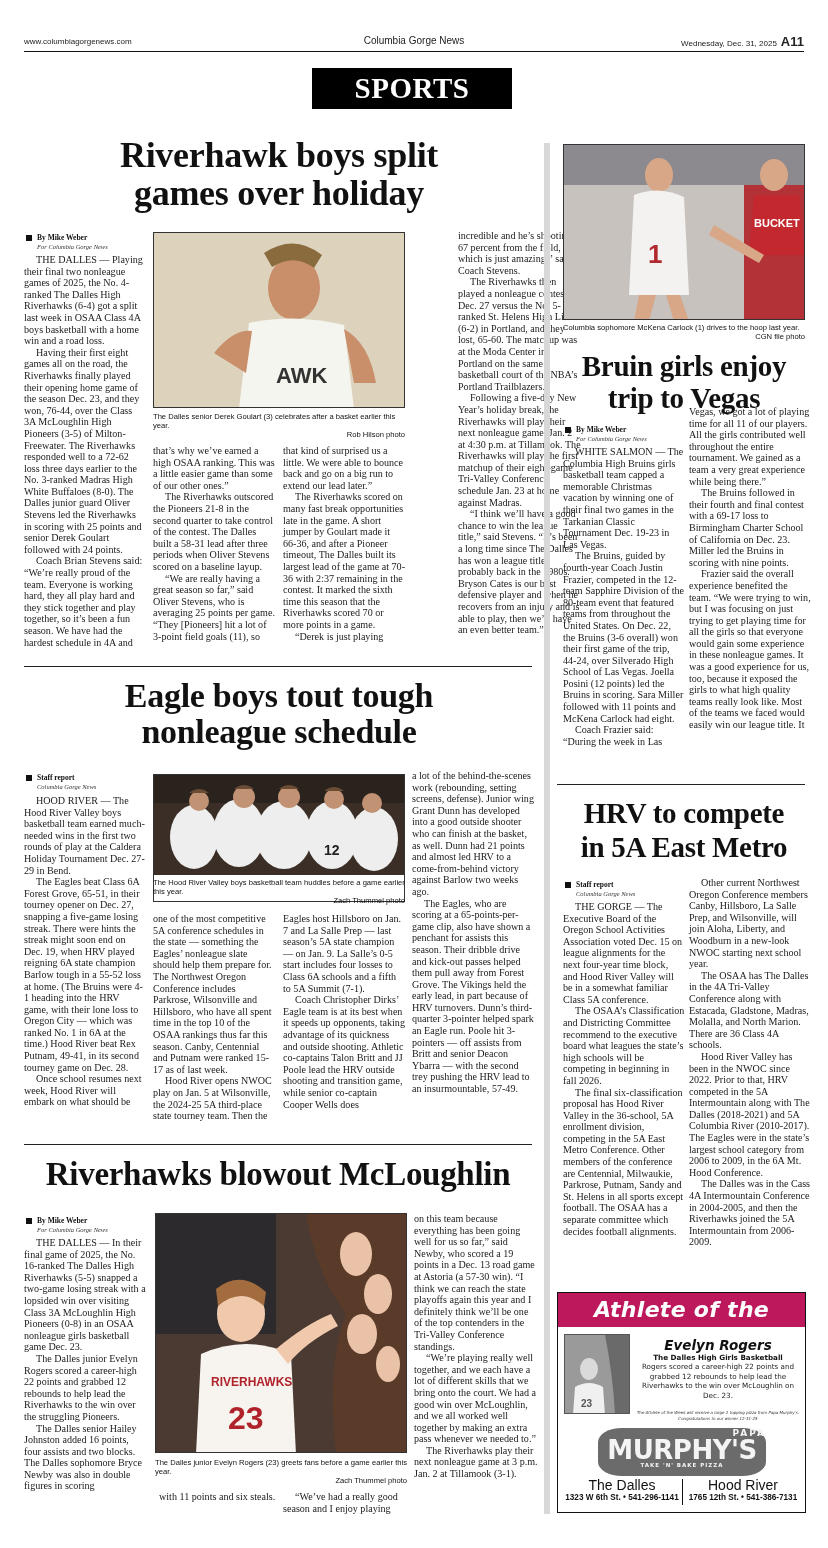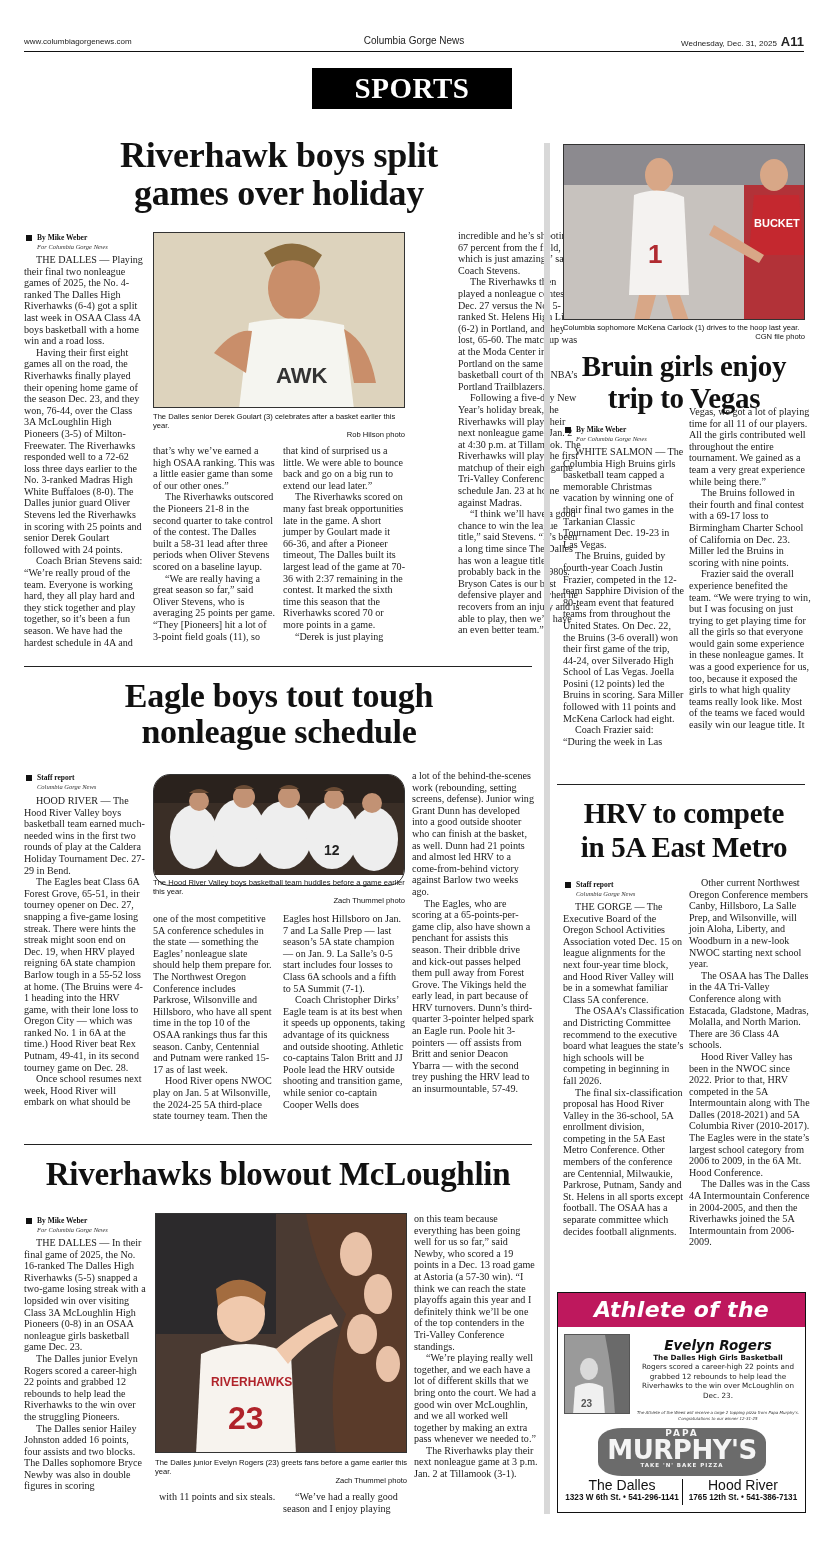--- a/index.html
+++ b/index.html
@@ -37,21 +37,21 @@
   .vgutter { background: #d8d8d8; width: 6px; }
 
   
   .aotw { border: 1.5px solid #111; background: #fff; }
   .aotw-head { background: #be185d; color: #fff; text-align: center; font-family: "DejaVu Sans", sans-serif; font-weight: bold; font-style: italic; font-size: 22px; height: 34px; line-height: 34px; letter-spacing: 0.3px; }
   .aotw-name { font-family: "DejaVu Sans", sans-serif; font-weight: bold; font-style: italic; font-size: 13.5px; text-align: center; }
   .aotw-team { font-family: "DejaVu Sans", sans-serif; font-weight: bold; font-size: 7.2px; text-align: center; }
   .aotw-desc { font-family: "DejaVu Sans", sans-serif; font-size: 7.2px; line-height: 9.5px; text-align: center; color: #222; }
   .aotw-fine { font-family: "DejaVu Sans", sans-serif; font-style: italic; font-size: 4px; line-height: 5.5px; text-align: center; color: #333; }
   .pm-logo { background: #6b6b6b; border-radius: 24px / 14px; color: #f4f4f4; text-align: center; }
-  .pm-papa { font-family: "DejaVu Sans", sans-serif; font-weight: bold; font-size: 9px; letter-spacing: 2px; }
+  .pm-papa { font-family: "DejaVu Sans", sans-serif; font-weight: bold; font-size: 9px; letter-spacing: 2px; text-align: right; }
   .pm-murphys { font-family: "DejaVu Sans", sans-serif; font-weight: bold; font-size: 26px; line-height: 24px; letter-spacing: -0.5px; }
   .pm-tag { font-family: "DejaVu Sans", sans-serif; font-weight: bold; font-size: 5.5px; letter-spacing: 1px; }
   .loc-name { font-family: "Liberation Sans", sans-serif; font-size: 14px; text-align: center; color: #111; }
   .loc-addr { font-family: "Liberation Sans", sans-serif; font-weight: bold; font-size: 8.2px; text-align: center; color: #111; white-space: nowrap; }
 </style>
 </head>
 <body>
 
 <div class="abs mast">
   <span class="mast-url">www.columbiagorgenews.com</span>
@@ -174,21 +174,21 @@
       <span>Staff report</span>
     </div>
   <div class="affil">Columbia Gorge News</div>
 </div>
 <div class="abs col" style="top:795px;left:24px;width:122px;">
   <p>HOOD RIVER — The Hood River Valley boys basketball team earned much-needed wins in the first two rounds of play at the Caldera Holiday Tournament Dec. 27-29 in Bend.</p>
   <p>The Eagles beat Class 6A Forest Grove, 65-51, in their tourney opener on Dec. 27, snapping a five-game losing streak. There were hints the streak might soon end on Dec. 19, when HRV played reigning 6A state champion Barlow tough in a 55-52 loss at home. (The Bruins were 4-1 heading into the HRV game, with their lone loss to Oregon City — which was ranked No. 1 in 6A at the time.) Hood River beat Rex Putnam, 49-41, in its second tourney game on Dec. 28.</p>
   <p>Once school resumes next week, Hood River will embark on what should be</p>
 </div>
 
-<div class="abs photo" style="top:774px;left:153px;width:252px;height:112px;border-radius:17px;">
+<div class="abs photo" style="top:774px;left:153px;width:252px;height:128px;">
   <svg width="252" height="100" viewBox="0 0 252 100">
     <rect width="252" height="100" fill="#3a2e26"></rect>
     <rect x="0" y="0" width="252" height="28" fill="#2a221d"></rect>
     <g fill="#eeeeee">
       <ellipse cx="40" cy="62" rx="24" ry="32"></ellipse>
       <ellipse cx="85" cy="58" rx="26" ry="34"></ellipse>
       <ellipse cx="130" cy="60" rx="28" ry="34"></ellipse>
       <ellipse cx="178" cy="60" rx="26" ry="34"></ellipse>
       <ellipse cx="220" cy="64" rx="24" ry="32"></ellipse>
     </g>

